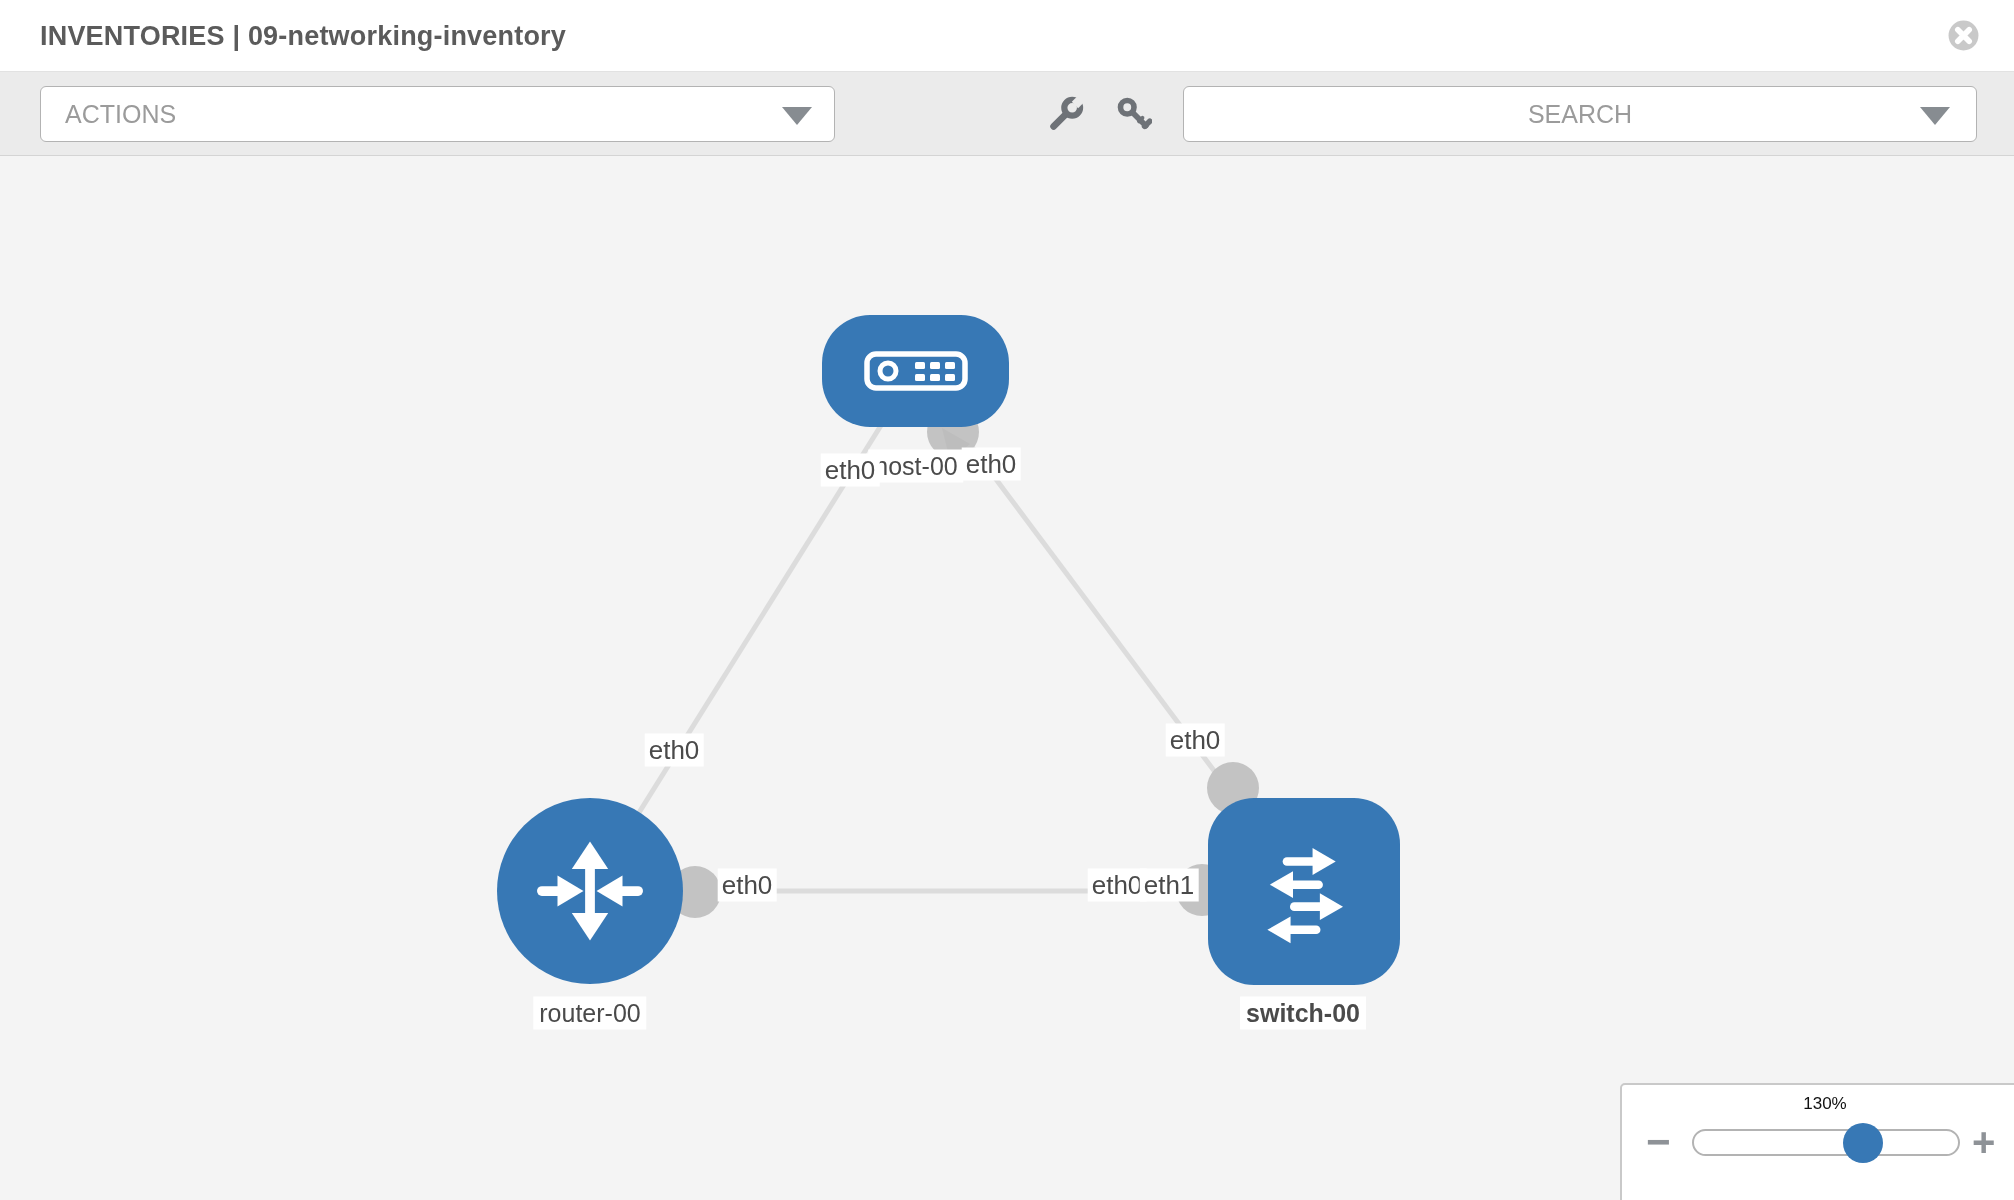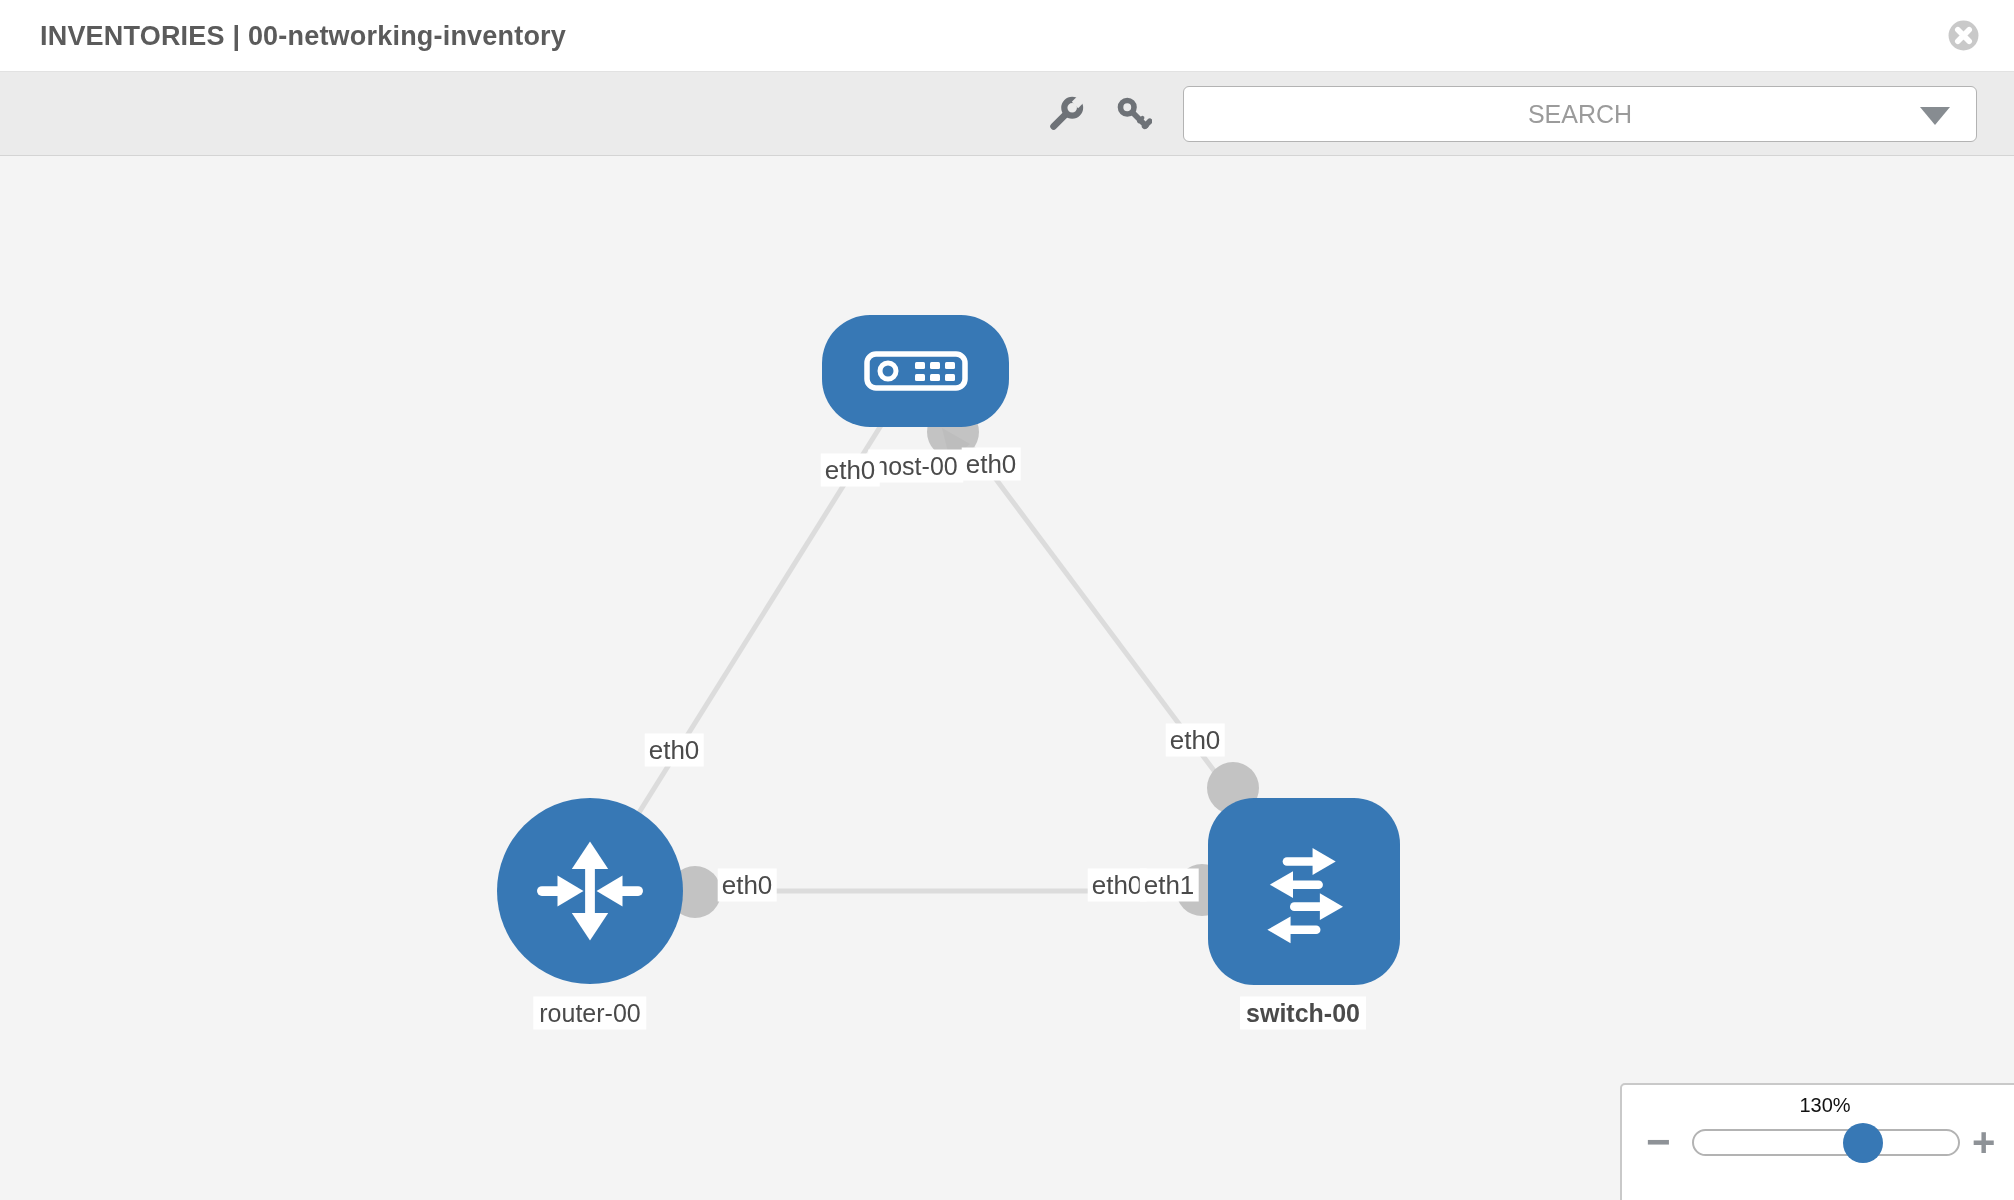--- a/index.html
+++ b/index.html
@@ -54,45 +54,49 @@
   .if-l1-mid       { left:674px;  top:594px; }
   .if-l2-mid       { left:1195px; top:584px; }
   .if-router-right { left:747px;  top:729px; }
   .if-switch-back  { left:1117px; top:729px; z-index:5; }
   .if-switch-front { left:1148px; top:729px; z-index:6;margin-left:21px; }
 
   
   .zoom-panel { position:absolute; left:1620px; top:927px; width:420px; height:300px;
     background:#ffffff; border:2px solid #c9c9c9; border-radius:5px; z-index:10; }
   .zoom-level { position:absolute; left:203px; top:9px; transform:translateX(-50%);
-    font-size:20px; color:#111111; }
+    font-size:17px; color:#111111; }
   .zoom-btn { position:absolute; top:57px; transform:translateY(-50%); line-height:1;
     font-weight:900; color:#8e9297; cursor:pointer; user-select:none; }
   .zoom-minus { left:24px; font-size:42px; }
   .zoom-plus  { left:350px; font-size:40px; }
   .zoom-track { position:absolute; left:70px; top:44px; width:268px; height:27px;
     background:#ffffff; border:2px solid #b3b3b3; border-radius:14px; cursor:pointer; }
   .zoom-handle { position:absolute; top:50%; left:64%; transform:translate(-50%,-50%);
     width:40px; height:40px; border-radius:50%; background:#3778b5; cursor:grab; }
 </style>
 </head>
 <body>
 
 <div class="header">
-  <div class="page-title">INVENTORIES | 00-networking-inventory</div>
+  <div class="page-title">INVENTORIES | 09-networking-inventory</div>
   <div class="close-btn">
     <svg width="33" height="33" viewBox="0 0 32 32">
       <circle cx="16" cy="16" r="14.5" fill="#c9c9c9"></circle>
       <path d="M10.5 10.5 L21.5 21.5 M21.5 10.5 L10.5 21.5" stroke="#ffffff" stroke-width="5.5" stroke-linecap="round"></path>
     </svg>
   </div>
 </div>
 
 <div class="toolbar">
 
+  <div class="select select-actions">
+    <span class="select-label">ACTIONS</span>
+    <span class="caret caret-actions"></span>
+  </div>
 
   <div class="tool-icons">
     <div class="tool-btn">
       <svg width="36" height="36" viewBox="0 0 32 32">
         <path d="M5 27 L15.5 16.5" stroke="#6e7277" stroke-width="6" stroke-linecap="round"></path>
         <circle cx="21.5" cy="10.5" r="7" fill="none" stroke="#6e7277" stroke-width="5.5"></circle>
         <g transform="rotate(45 21.5 10.5)">
           <rect x="17.5" y="-3" width="8" height="10" fill="#ebebeb"></rect>
         </g>
       </svg>

